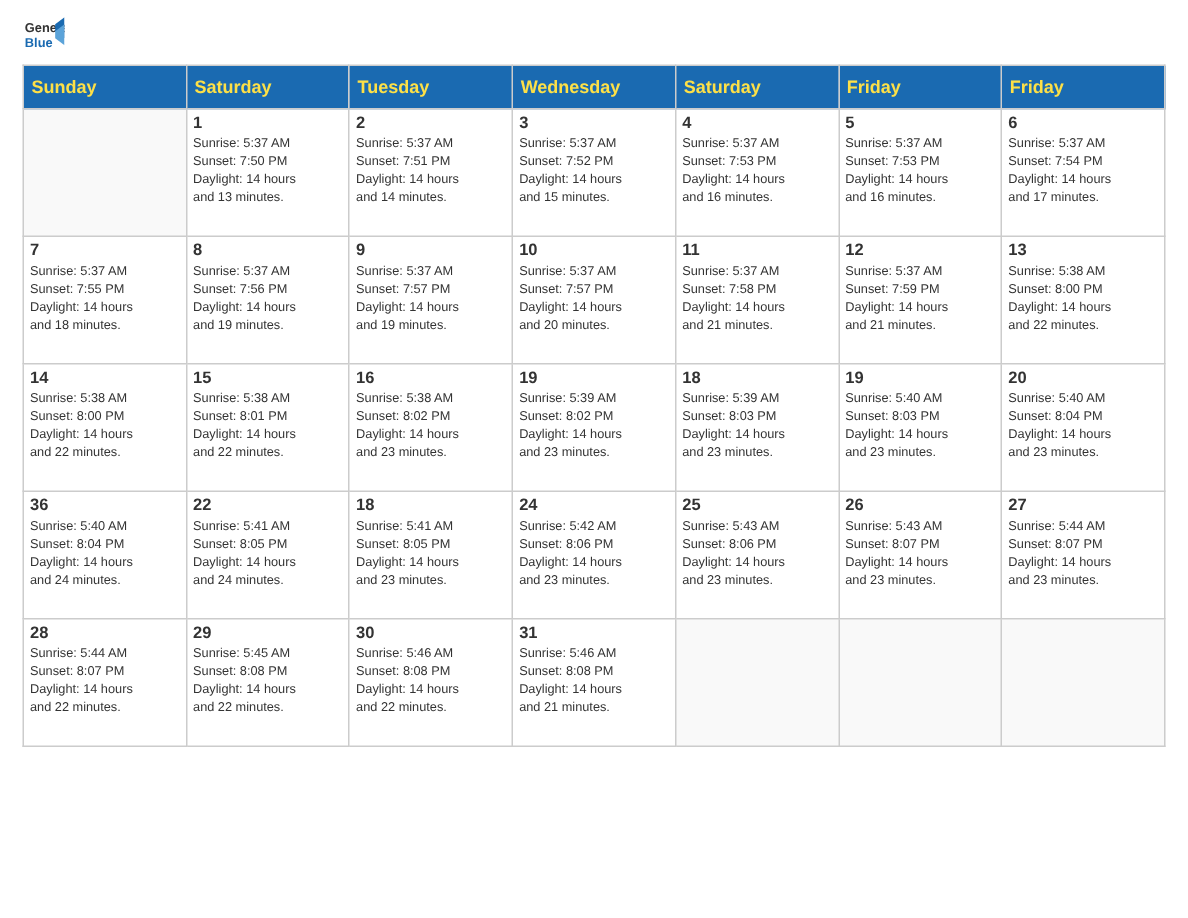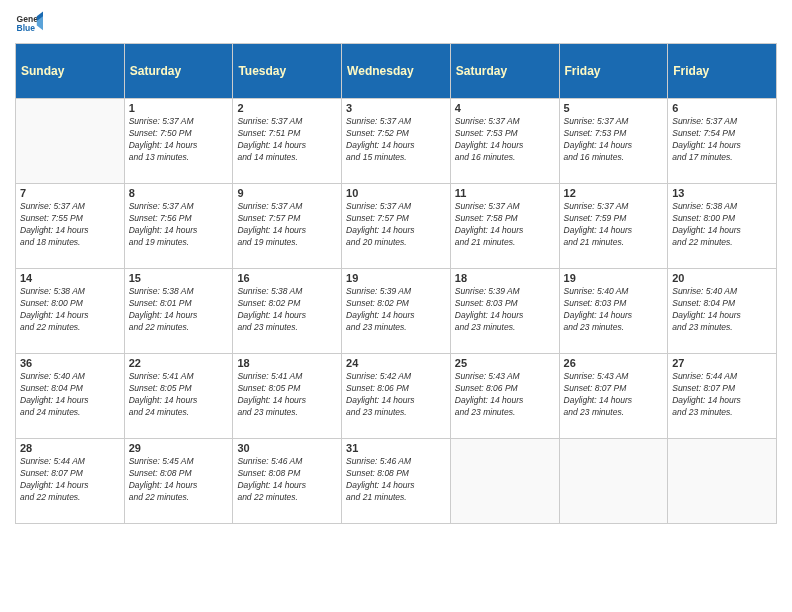--- a/index.html
+++ b/index.html
@@ -44,23 +44,23 @@
       color: #555;
       margin-top: 2px;
     }
     .calendar-table {
       width: 100%;
       border-collapse: collapse;
       table-layout: fixed;
     }
     .calendar-table th {
       background: #1a6ab1;
-      color: #fef9c3;
+      color: #fde047;
       text-align: left;
-      padding: 20px 5px;
+      padding: 7px 5px;
       font-size: 12px;
       font-weight: bold;
       border: 1px solid #ccc;
     }
     .calendar-table td {
       border: 1px solid #ccc;
       vertical-align: top;
       padding: 3px 4px;
       height: 85px;
       background: #fff;
@@ -72,21 +72,20 @@
       font-size: 11px;
       font-weight: bold;
       color: #333;
       display: block;
       margin-bottom: 2px;
     }
     .day-info {
       font-size: 8.5px;
       color: #333;
       line-height: 1.4;
-      font-style: italic;
     }
   </style>
 </head>
 <body>
 
 <div class="page">
   <div class="header">
     <div class="logo">
       <svg class="logo-icon" viewBox="0 0 36 36">
         <text x="2" y="15" font-size="11" font-weight="bold" fill="#333">General</text>

